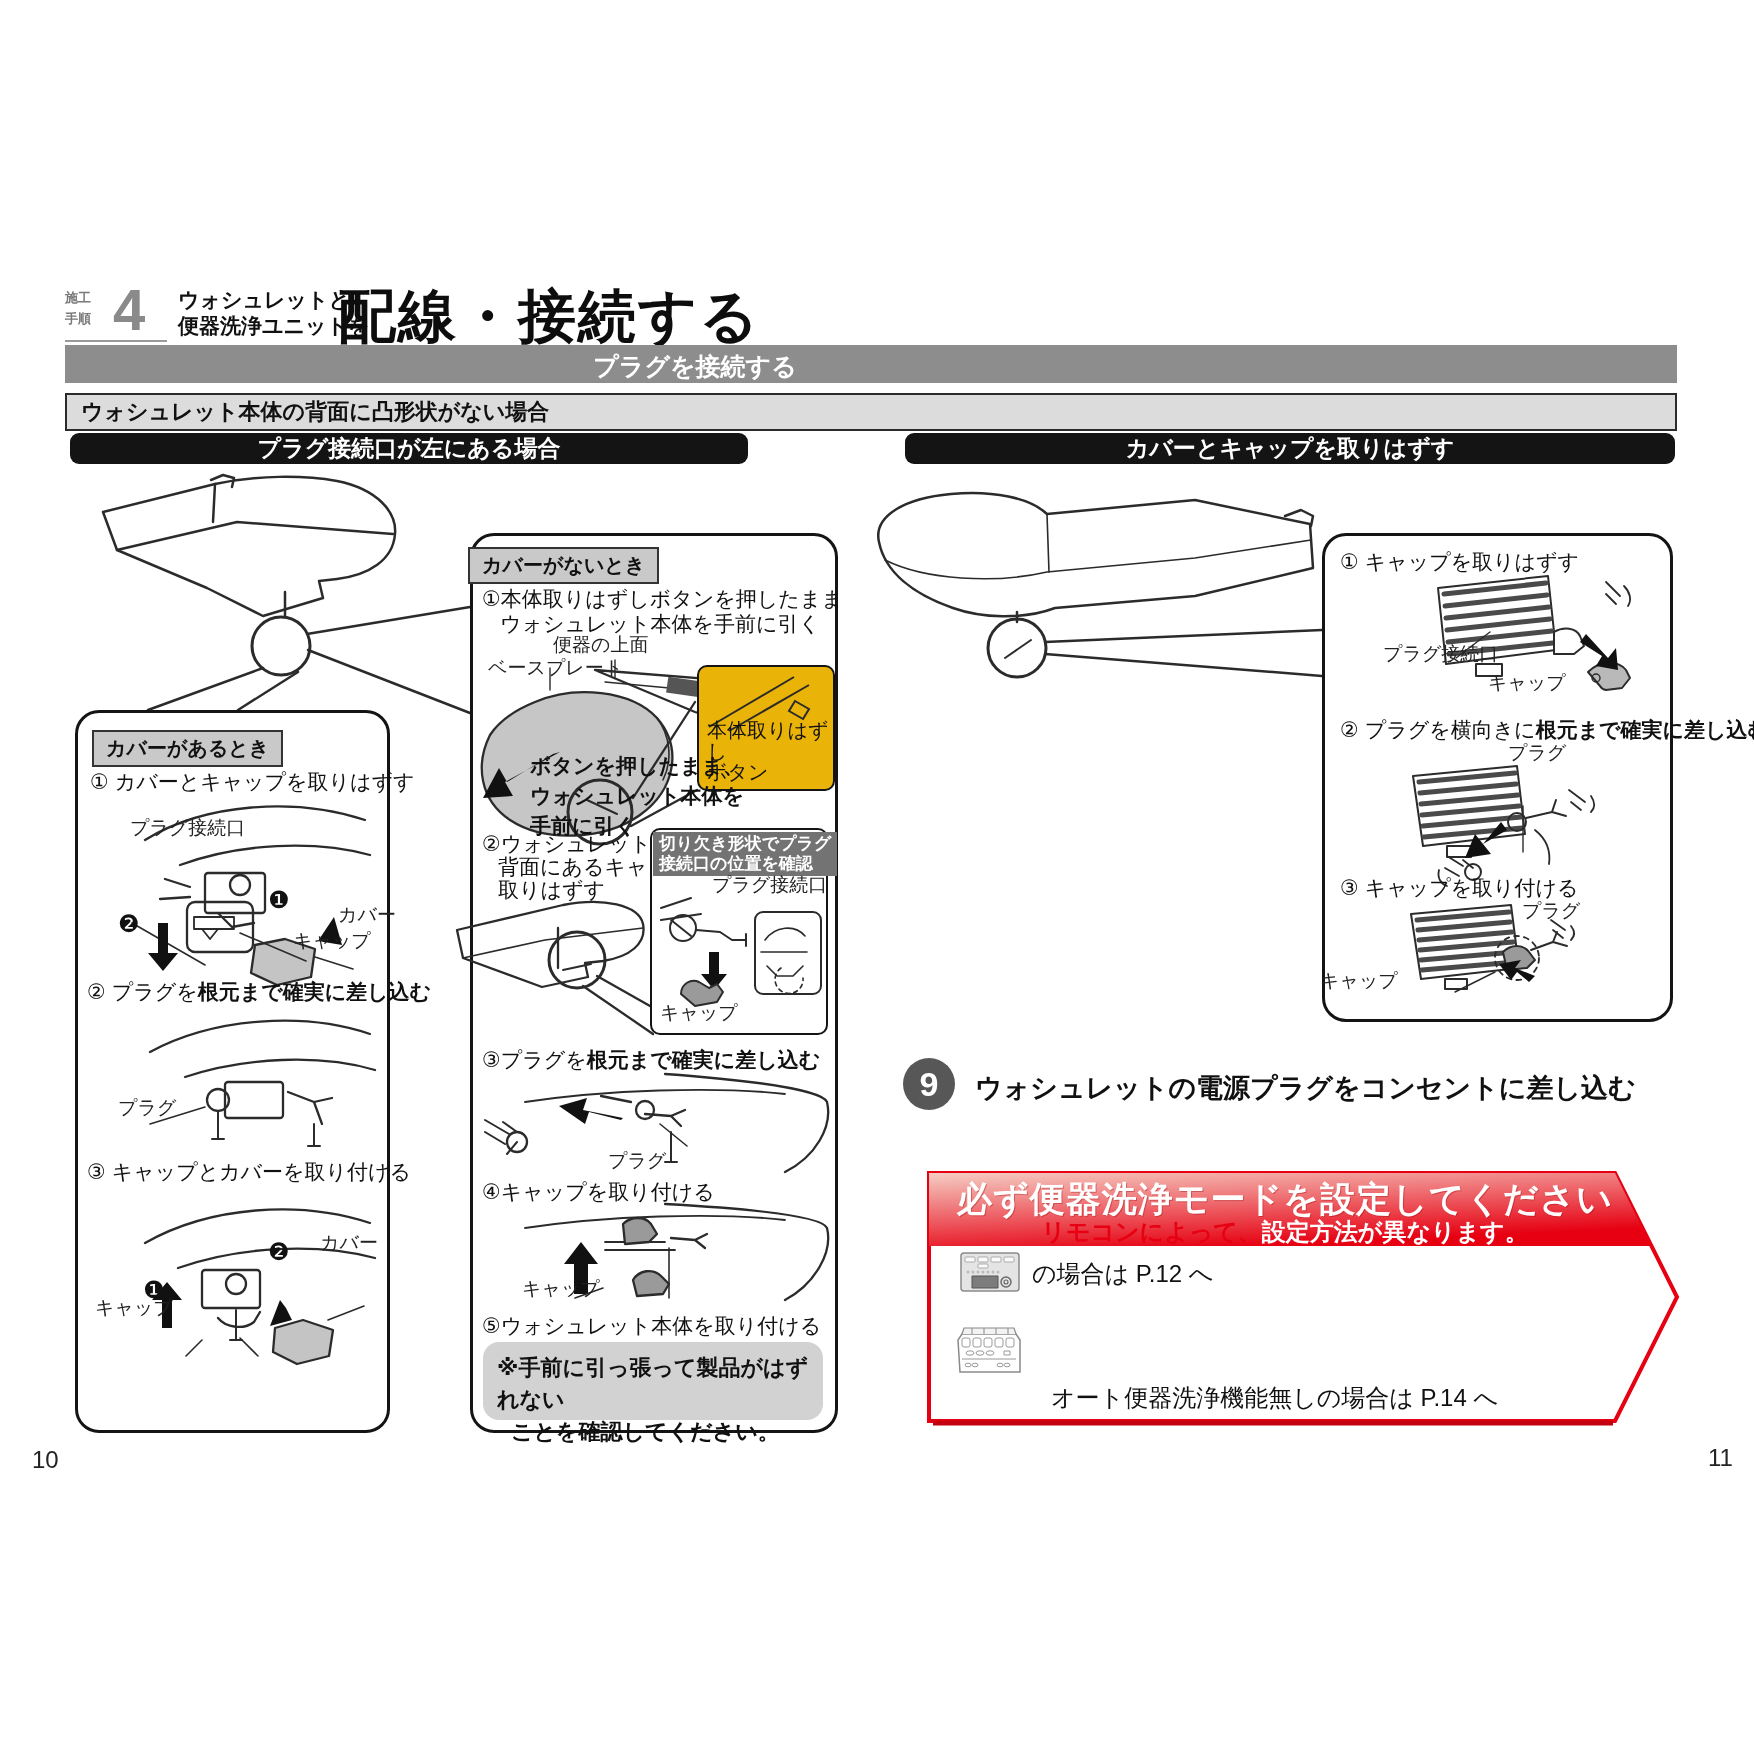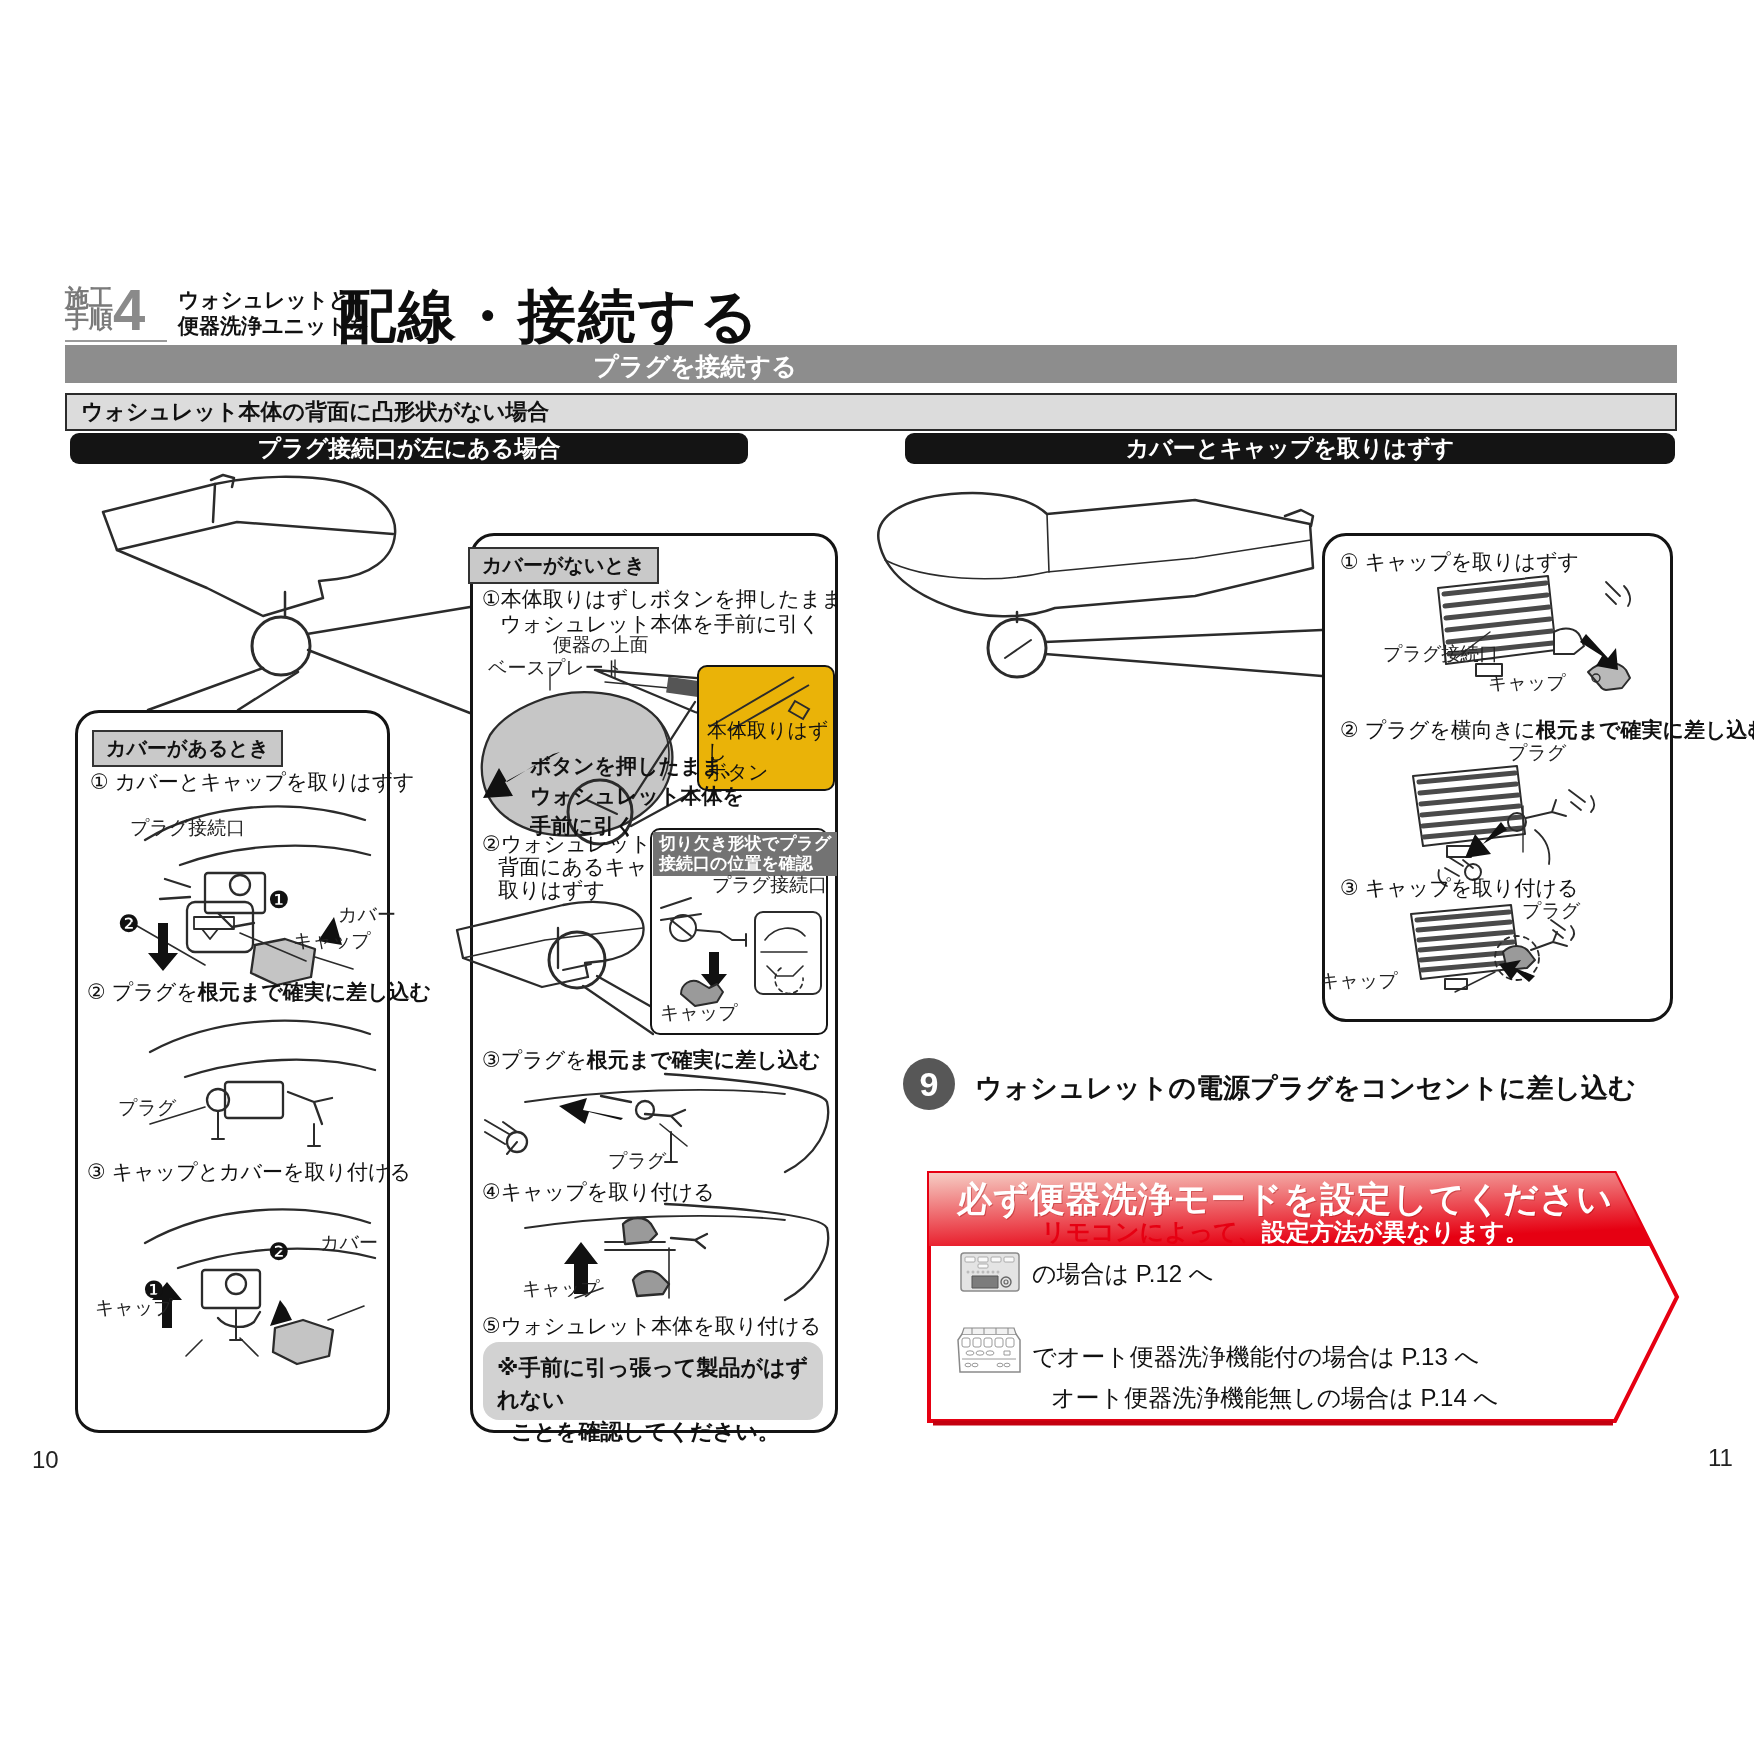--- a/index.html
+++ b/index.html
@@ -1,20 +1,20 @@
 <!DOCTYPE html>
 <html><head>
 <meta charset="utf-8">
 <style>
   html,body{margin:0;padding:0;background:#fff;}
   .page{position:relative;width:1754px;height:1754px;background:#fff;overflow:hidden;
         font-family:"Liberation Sans","DejaVu Sans",sans-serif;color:#1a1a1a;}
   .abs{position:absolute;}
   
-  .step-label{font-size:24px;line-height:21px;color:#7a7a7a;font-weight:bold;}
+  .step-label{font-size:13px;line-height:21px;color:#7a7a7a;font-weight:bold;}
   .step-num{font-size:58px;font-weight:bold;color:#8a8a8a;line-height:58px;}
   .step-underline{border-bottom:2px solid #9a9a9a;}
   .subtitle{font-size:21px;line-height:26px;color:#111;font-weight:bold;}
   .big-title{font-size:58px;font-weight:bold;color:#0d0d0d;letter-spacing:2px;}
   .graybar{background:#8d8d8d;color:#fff;font-size:25px;font-weight:bold;}
   .condbar{background:#dcdcdc;border:2px solid #2b2b2b;font-size:22px;font-weight:bold;color:#111;
            display:flex;align-items:center;padding-left:14px;box-sizing:border-box;}
   .blackhdr{background:#141414;color:#fff;font-size:23px;font-weight:bold;border-radius:9px;
             display:flex;align-items:center;justify-content:center;text-align:right;}
   
@@ -431,19 +431,18 @@
         <ellipse cx="24" cy="27" rx="4" ry="2.2"></ellipse>
         <ellipse cx="34" cy="27" rx="4" ry="2.2"></ellipse>
       <rect x="48" y="25" width="6" height="4"></rect>
       <line x1="6" y1="33" x2="60" y2="33"></line>
       <ellipse cx="12" cy="39" rx="3" ry="1.8"></ellipse>
         <ellipse cx="19" cy="39" rx="3" ry="1.8"></ellipse>
       <ellipse cx="44" cy="39" rx="3" ry="1.8"></ellipse>
         <ellipse cx="51" cy="39" rx="3" ry="1.8"></ellipse>
     </g>
   </svg>
-  <div class="abs caseline" style="left:1032px;top:1341px;">でオート便器洗浄機能付の場合は P.13 へ</div>
   <div class="abs caseline" style="left:1051px;top:1382px;">オート便器洗浄機能無しの場合は P.14 へ</div>
 
   <div class="abs pagenum" style="left:32px;top:1446px;">10</div>
   <div class="abs pagenum" style="left:1708px;top:1444px;">11</div>
 
 </div>
 
 </body></html>

